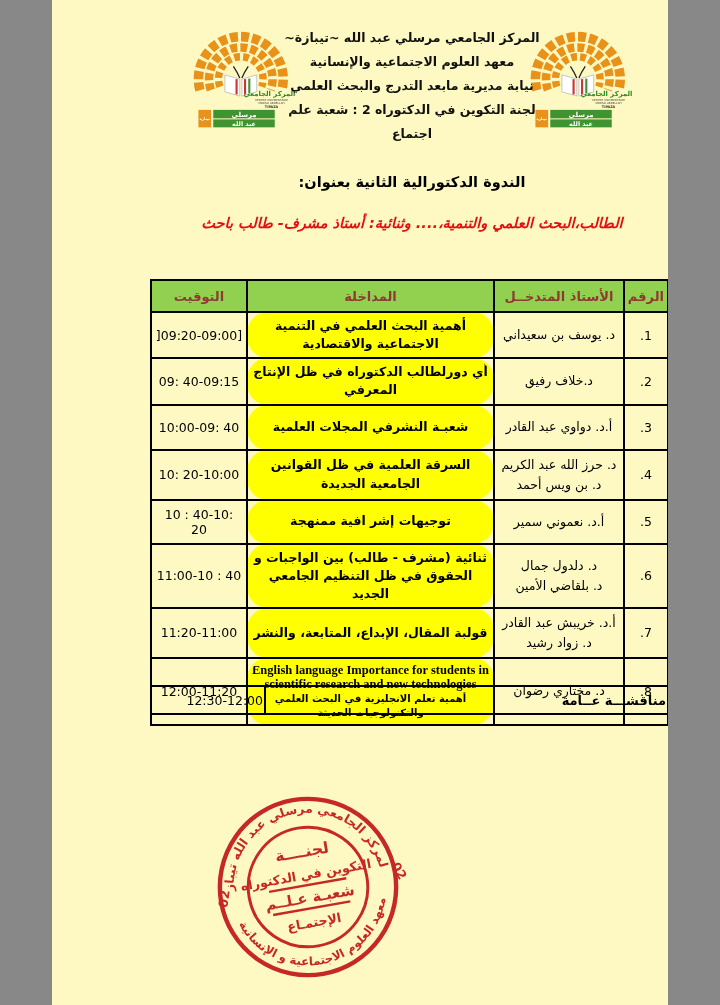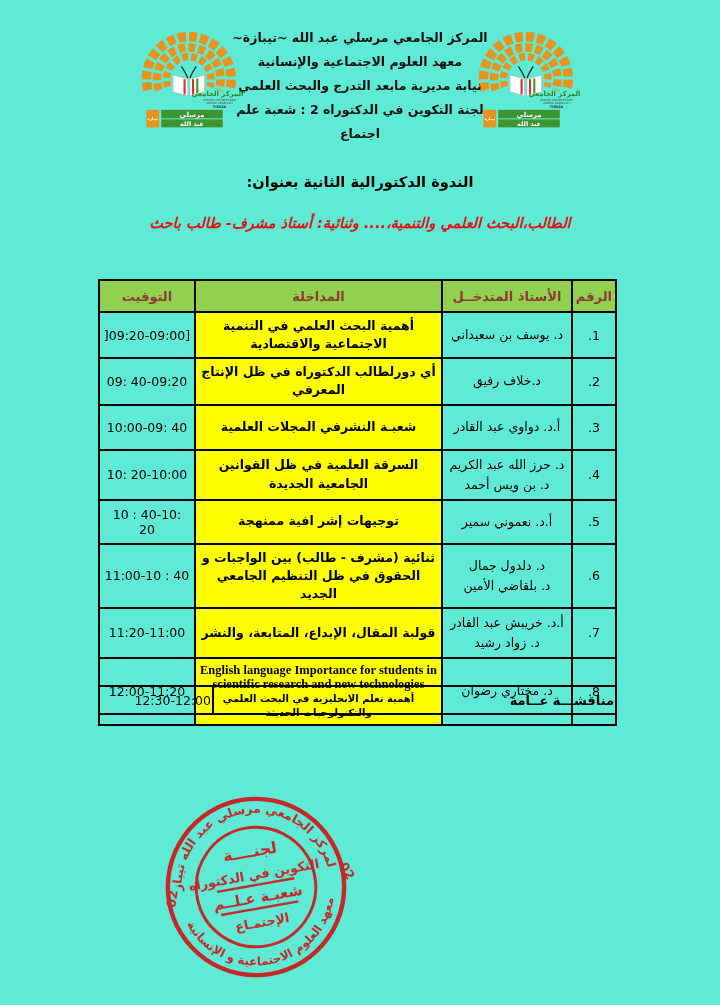--- a/index.html
+++ b/index.html
@@ -1,35 +1,35 @@
 <!DOCTYPE html>
 <html lang="ar"><head>
 <meta charset="utf-8">
 <style>
   html,body{margin:0;padding:0;background:#888;}
-  .page{position:relative;width:720px;height:1005px;background:#5eead4;overflow:hidden;
+  .page{position:relative;width:616px;height:1005px;background:#fef9c3;overflow:hidden;
         font-family:"DejaVu Sans",sans-serif;color:#000;margin:0 auto;}
   
   .org-block{position:absolute;left:228px;top:26px;width:264px;text-align:center;
              direction:rtl;font-weight:bold;font-size:12.5px;line-height:24px;color:#101010;}
   .logo{position:absolute;width:106px;height:102px;}
   .logo-left{left:139px;top:26px;}
   .logo-right{left:476px;top:26px;}
   
   .title-block{position:absolute;left:90px;top:174px;width:540px;text-align:center;direction:rtl;}
   .t1{font-size:14.5px;font-weight:bold;margin-bottom:12px;}
   .t2{font-size:14.5px;font-weight:bold;font-style:italic;color:#e40f0f;margin-bottom:12px;margin-top:25px;}
   .t3{font-size:14px;font-weight:bold;}
   
   table.schedule{position:absolute;left:98px;top:279px;width:517px;border-collapse:collapse;
                  direction:rtl;table-layout:fixed;}
   table.schedule th,table.schedule td{border:2px solid #000;text-align:center;vertical-align:middle;
                  padding:4px 3px;overflow:hidden;}
   table.schedule th{background:#92D050;color:#8e3a32;font-size:13px;font-weight:bold;height:22px;}
-  td.talk-cell{background:#FFFF00;}
+  td.talk-cell{background:#FFFF00;border-radius:21px;}
   .talk-text{font-weight:bold;font-size:12.5px;line-height:1.45;}
   .talk-en{direction:ltr;font-family:"Liberation Serif",serif;font-weight:bold;font-size:12.5px;line-height:1.15;}
   .talk-ar-sub{font-weight:bold;font-size:10px;line-height:1.4;}
   td.prof-cell{font-size:12.5px;}
   .prof-line{line-height:1.6;}
   td.time-cell{direction:ltr;font-size:12.5px;}
   td.num-cell{direction:ltr;font-size:12.5px;}
   
   table.final-table{position:absolute;left:98px;top:685px;width:517px;border-collapse:collapse;
                     direction:rtl;table-layout:fixed;}
@@ -120,21 +120,21 @@
           <td class="time-cell">]09:20-09:00]</td>
         </tr>
         <tr style="height: 46px;">
           <td class="num-cell">.2</td>
           <td class="prof-cell">
             <div class="prof-line">د.خلاف رفيق</div>
           </td>
           <td class="talk-cell">
             <div class="talk-text">أي دورلطالب الدكتوراه في ظل الإنتاج المعرفي</div>
           </td>
-          <td class="time-cell">09: 40-09:20</td>
+          <td class="time-cell">09: 40-09:15</td>
         </tr>
         <tr style="height: 45px;">
           <td class="num-cell">.3</td>
           <td class="prof-cell">
             <div class="prof-line">أ.د. دواوي عبد القادر</div>
           </td>
           <td class="talk-cell">
             <div class="talk-text">شعبـة النشرفي المجلات العلمية</div>
           </td>
           <td class="time-cell">10:00-09: 40</td>

